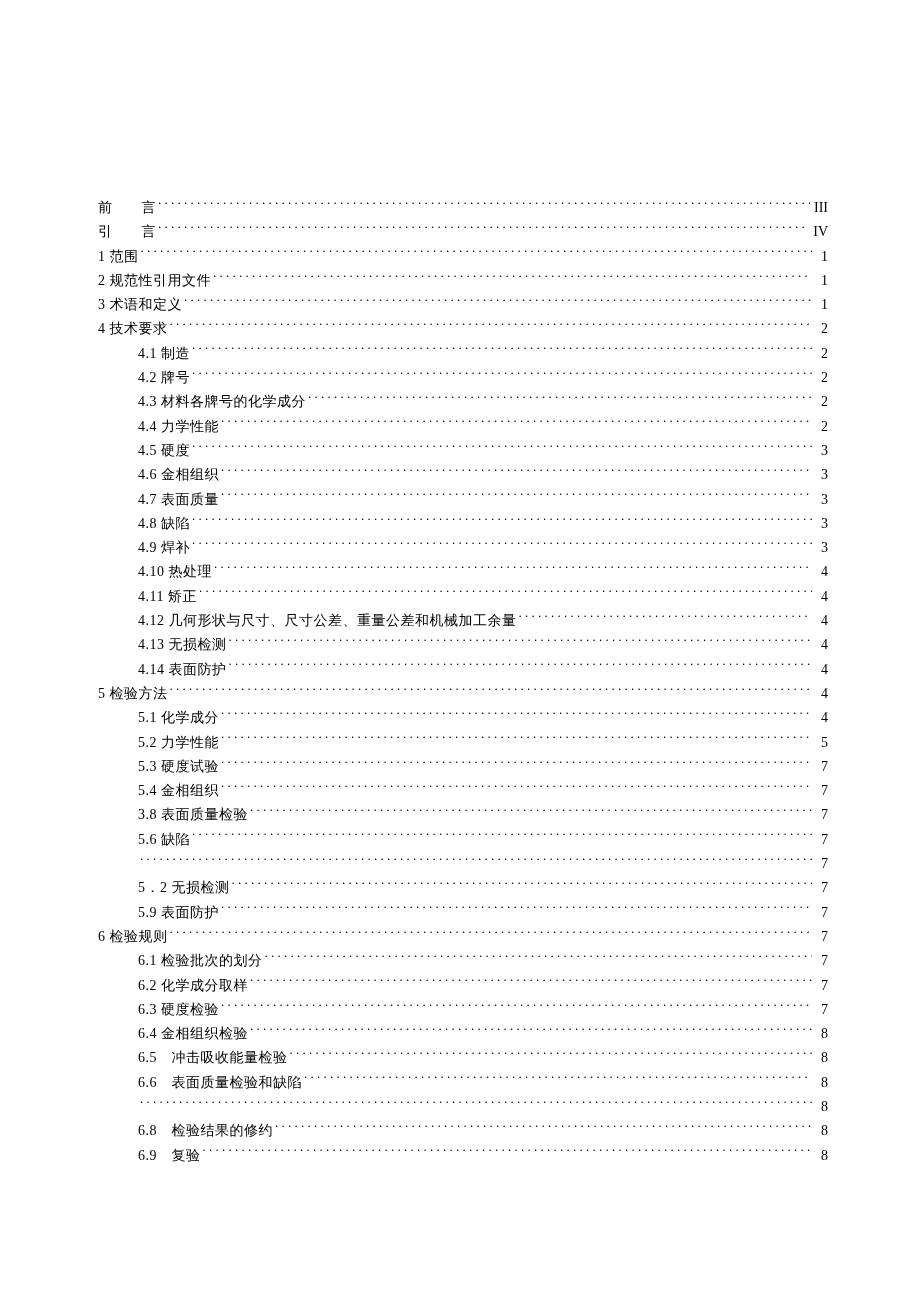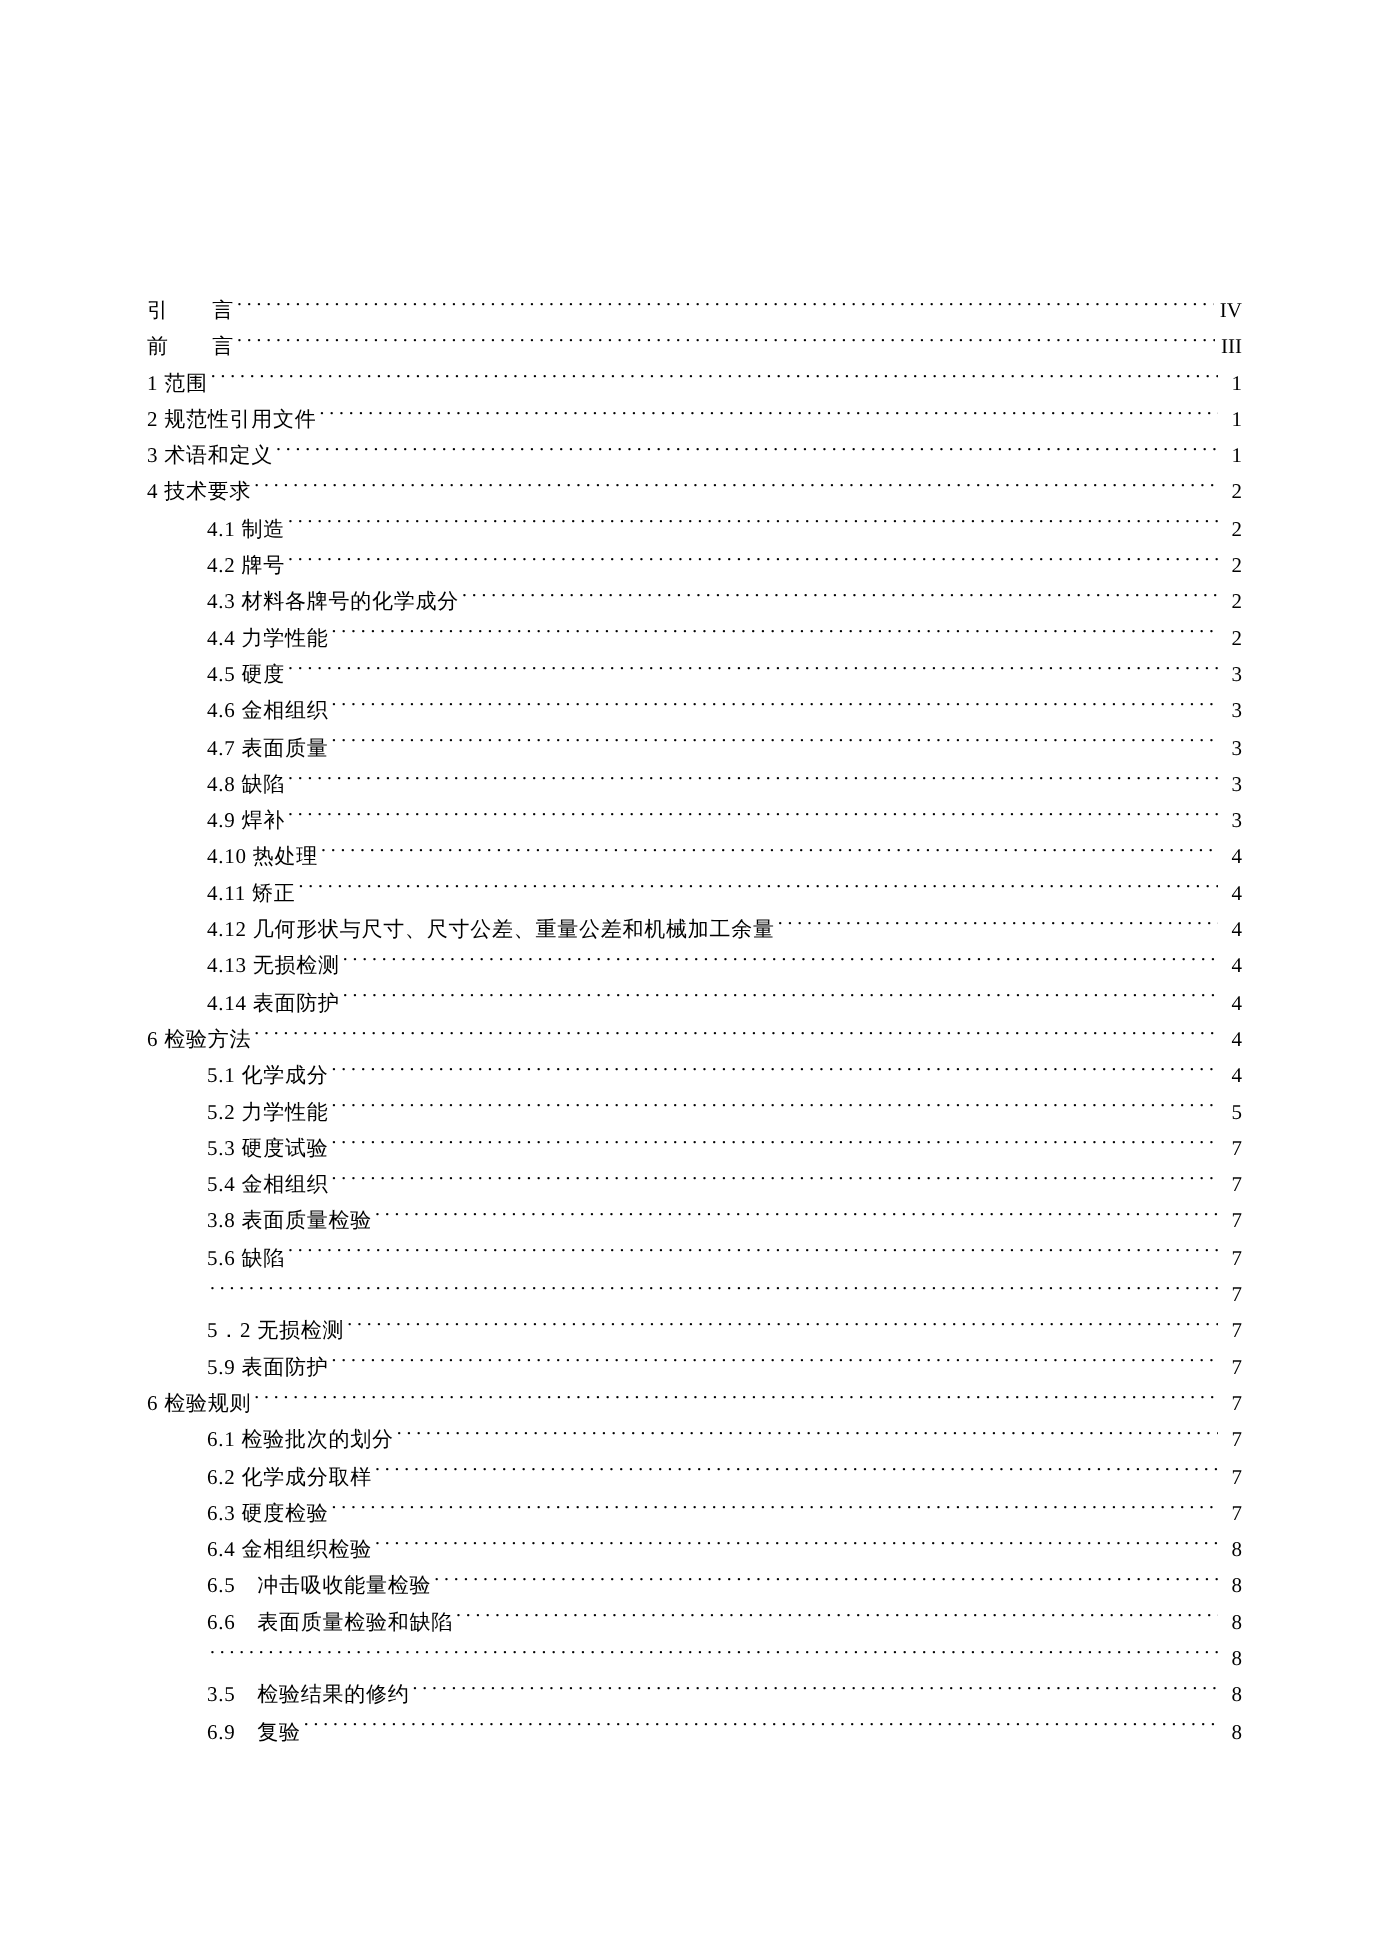--- a/index.html
+++ b/index.html
@@ -52,30 +52,30 @@
     min-width: 12px;
     text-align: right;
   }
 </style>
 </head>
 <body>
 
 <div class="page">
   <div id="toc-container">
       <div class="toc-line level-0">
+        <span class="label">前　　言</span>
+        <span class="dots"></span>
+        <span class="pagen">III</span>
+      </div>
+      <div class="toc-line level-0">
         <span class="label">引　　言</span>
         <span class="dots"></span>
         <span class="pagen">IV</span>
       </div>
       <div class="toc-line level-0">
-        <span class="label">前　　言</span>
-        <span class="dots"></span>
-        <span class="pagen">III</span>
-      </div>
-      <div class="toc-line level-0">
         <span class="label">1 范围</span>
         <span class="dots"></span>
         <span class="pagen">1</span>
       </div>
       <div class="toc-line level-0">
         <span class="label">2 规范性引用文件</span>
         <span class="dots"></span>
         <span class="pagen">1</span>
       </div>
       <div class="toc-line level-0">
@@ -152,21 +152,21 @@
         <span class="label">4.13 无损检测</span>
         <span class="dots"></span>
         <span class="pagen">4</span>
       </div>
       <div class="toc-line level-1">
         <span class="label">4.14 表面防护</span>
         <span class="dots"></span>
         <span class="pagen">4</span>
       </div>
       <div class="toc-line level-0">
-        <span class="label">6 检验方法</span>
+        <span class="label">5 检验方法</span>
         <span class="dots"></span>
         <span class="pagen">4</span>
       </div>
       <div class="toc-line level-1">
         <span class="label">5.1 化学成分</span>
         <span class="dots"></span>
         <span class="pagen">4</span>
       </div>
       <div class="toc-line level-1">
         <span class="label">5.2 力学性能</span>
@@ -240,21 +240,21 @@
       <div class="toc-line level-1">
         <span class="label">6.6　表面质量检验和缺陷</span>
         <span class="dots"></span>
         <span class="pagen">8</span>
       </div>
       <div class="toc-line level-1">
         <span class="dots"></span>
         <span class="pagen">8</span>
       </div>
       <div class="toc-line level-1">
-        <span class="label">3.5　检验结果的修约</span>
+        <span class="label">6.8　检验结果的修约</span>
         <span class="dots"></span>
         <span class="pagen">8</span>
       </div>
       <div class="toc-line level-1">
         <span class="label">6.9　复验</span>
         <span class="dots"></span>
         <span class="pagen">8</span>
       </div>
     </div>
 </div>

